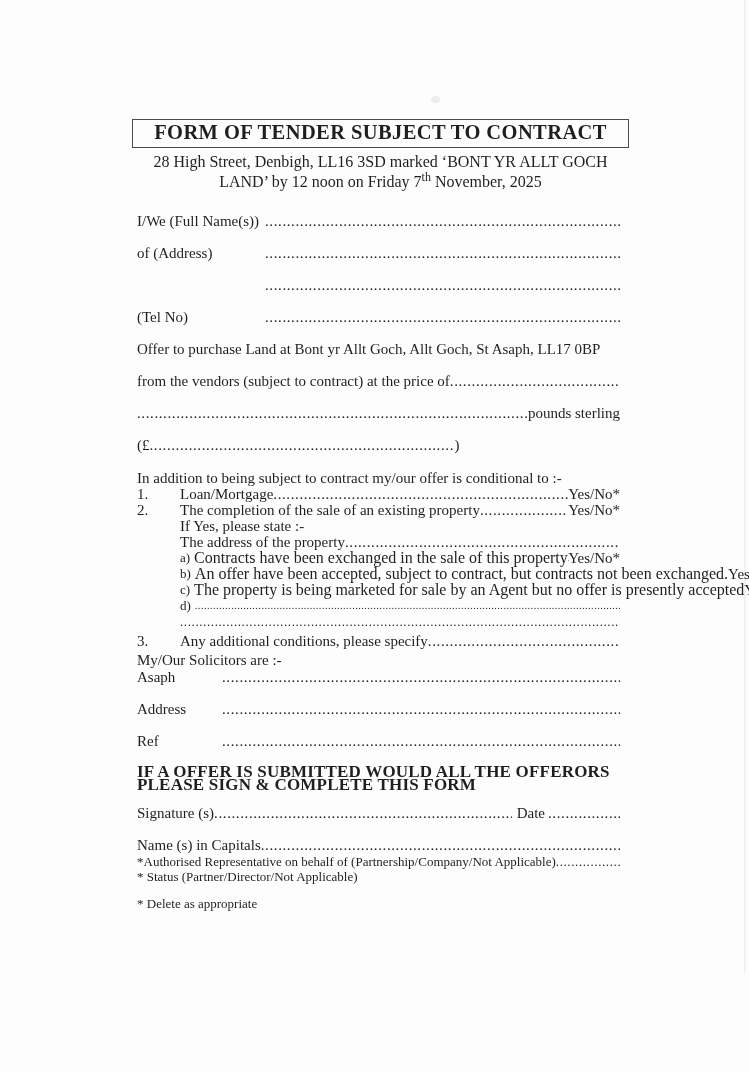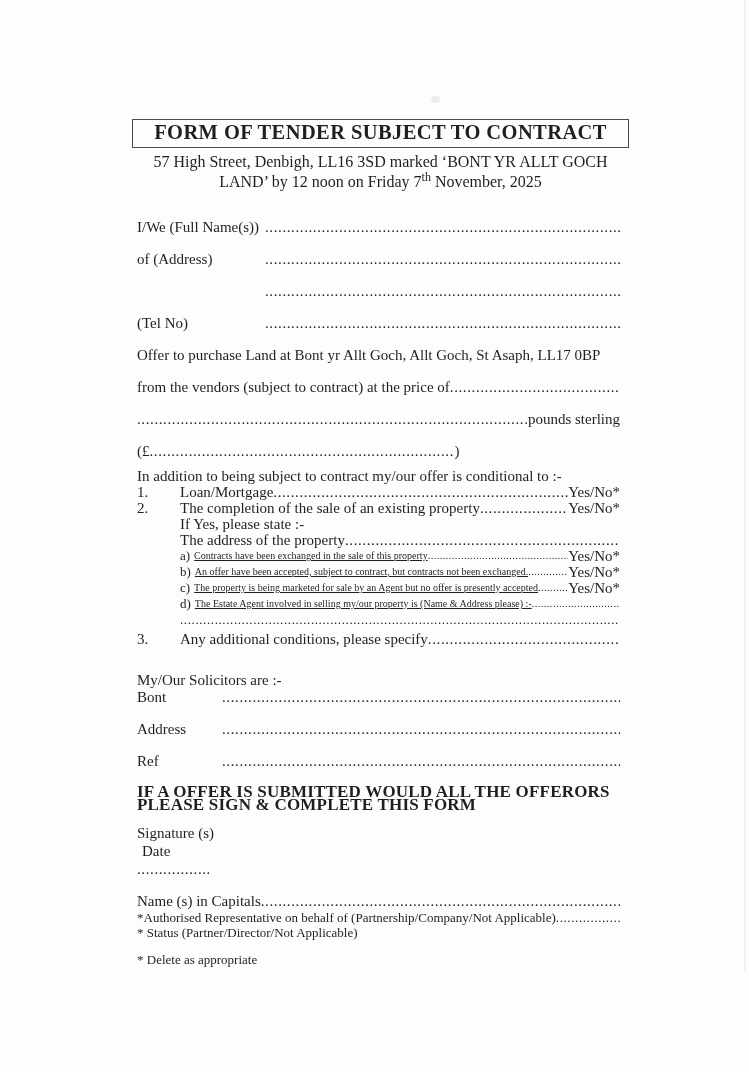--- a/index.html
+++ b/index.html
@@ -38,62 +38,62 @@
   .flabel { flex:none; width:128px; }
   .sol .flabel { width:85px; }
   .leader {
     flex:1 1 0; min-width:0;
     overflow:hidden; white-space:nowrap;
     letter-spacing:0.6px;
   }
   .leader.fixed305 { flex:none; width:305px; }
   .leader.fixed72 { flex:none; width:72px; }
   .nogrow { flex:none; }
-  .mt21 { margin-top:27px; }
-
-  .cintro { margin-top:8px; font-size:15px; line-height:16px; }
+  .mt21 { margin-top:21px; }
+
+  .cintro { margin-top:16px; font-size:15px; line-height:16px; }
   .crow { display:flex; align-items:baseline; font-size:15px; line-height:16px; }
   .cnum { flex:none; width:43px; }
   .ctext { flex:none; white-space:nowrap; }
   .yesno { flex:none; }
   .indent { margin-left:43px;align-items:flex-end; }
   .sub .cmarker { flex:none; font-size:13px; padding-right:4px; }
-  .sub .ctext { font-size:10px;text-decoration:underline; }
+  .sub .ctext { font-size:16px; }
   .sub .leader { font-size:10.5px; letter-spacing:0.4px; }
   .dotline .leader { font-size:13px; }
   .mt3 { margin-top:3px; }
 
-  .sol-heading { margin-top:25px; font-size:15px; line-height:16px; }
+  .sol-heading { margin-top:3px; font-size:15px; line-height:16px; }
   .sol-first { margin-top:0; }
 
   .notice {
     margin-top:15px;
     font-size:17px; font-weight:bold; letter-spacing:0.2px; line-height:13px;
   }
-  .sig-row { margin-top:13px;flex-direction:column; }
+  .sig-row { margin-top:13px; }
   .date-label { flex:none; padding:0 3px 0 5px; }
   .small-line { display:flex; align-items:baseline; font-size:13px; line-height:15px; }
   .small-line .leader { font-size:13px; }
   .footnote { margin-top:12px; font-size:13px; line-height:15px; }
 </style>
 </head>
 <body>
 
 <div class="page">
   <div class="artifact"></div>
   <div class="edge-line"></div>
 
   <div class="content">
 
     <div class="title-box">
       <h1>FORM OF TENDER SUBJECT TO CONTRACT</h1>
     </div>
 
     <div class="instructions">
-      <span class="iline"><span>57 High Street, Denbigh, LL16 3SD marked </span><b>‘BONT YR ALLT GOCH</b></span>
+      <span class="iline"><span>28 High Street, Denbigh, LL16 3SD marked </span><b>‘BONT YR ALLT GOCH</b></span>
       <span class="iline"><b>LAND’</b><span> by 12 noon on Friday 7</span><sup>th</sup><span> November, 2025</span></span>
     </div>
 
     <div class="frow mt21">
       <span class="flabel">I/We (Full Name(s))</span>
       <span class="leader">..........................................................................................................................................................................................</span>
     </div>
     <div class="frow">
       <span class="flabel">of (Address)</span>
       <span class="leader">..........................................................................................................................................................................................</span>
@@ -159,36 +159,35 @@
       <span class="yesno">Yes/No*</span>
     </div>
     <div class="crow indent sub">
       <span class="cmarker">c)</span>
       <span class="ctext">The property is being marketed for sale by an Agent but no offer is presently accepted</span>
       <span class="leader">..........................................................................................................................................................................................</span>
       <span class="yesno">Yes/No*</span>
     </div>
     <div class="crow indent sub">
       <span class="cmarker">d)</span>
-      <span class="ctext">The Estate Agent involved in selling my/our property is (Name &amp; Address please) :- </span>
       <span class="leader">..........................................................................................................................................................................................</span>
     </div>
     <div class="crow indent dotline">
       <span class="leader">..........................................................................................................................................................................................</span>
     </div>
 
     <div class="crow mt3">
       <span class="cnum">3.</span>
       <span class="ctext">Any additional conditions, please specify </span>
       <span class="leader">..........................................................................................................................................................................................</span>
     </div>
 
     <div class="sol-heading">My/Our Solicitors are :-</div>
     <div class="frow sol sol-first">
-      <span class="flabel">Bont</span>
+      <span class="flabel">Asaph</span>
       <span class="leader">..........................................................................................................................................................................................</span>
     </div>
     <div class="frow sol">
       <span class="flabel">Address</span>
       <span class="leader">..........................................................................................................................................................................................</span>
     </div>
     <div class="frow sol">
       <span class="flabel">Ref</span>
       <span class="leader">..........................................................................................................................................................................................</span>
     </div>

